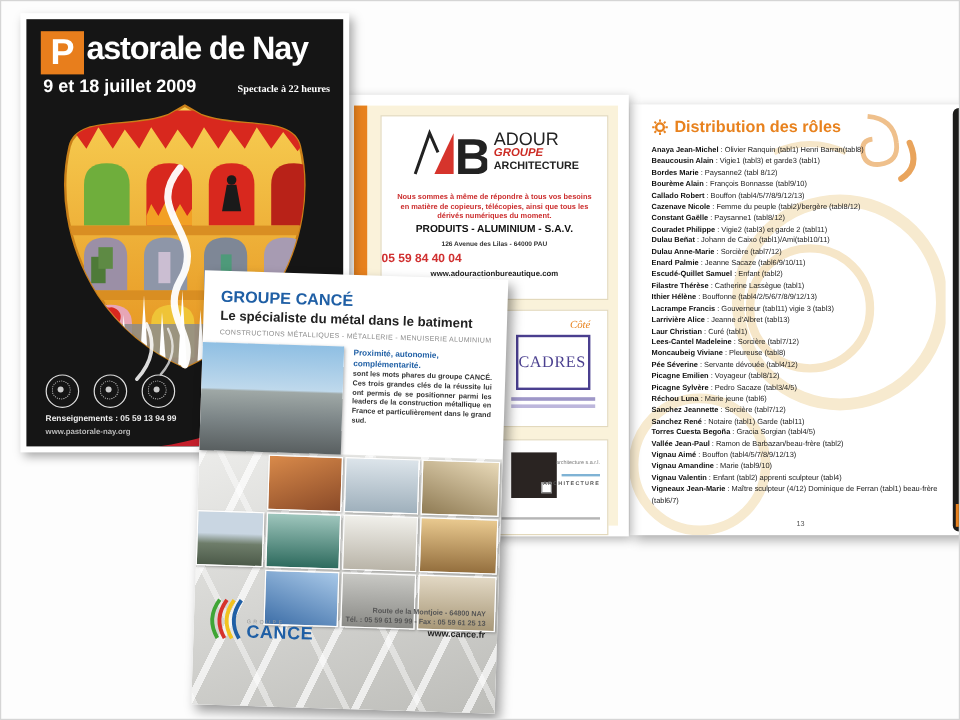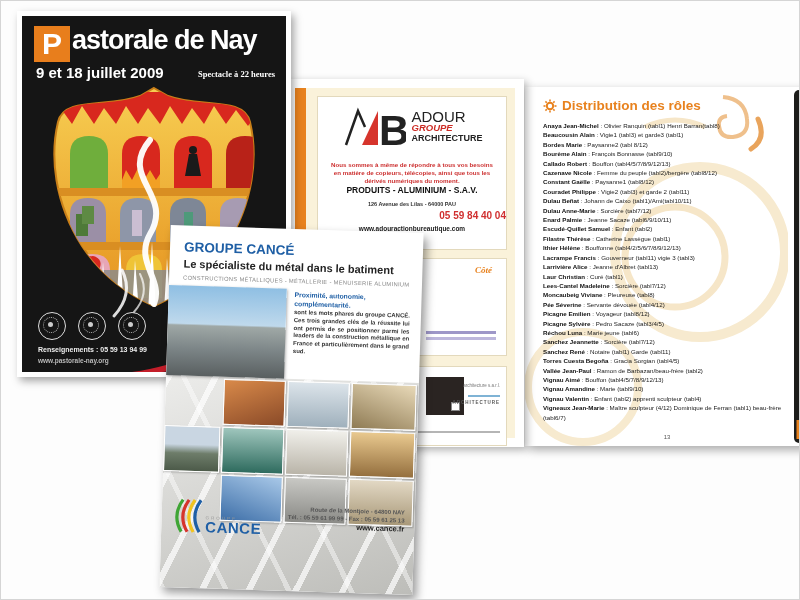--- a/index.html
+++ b/index.html
@@ -35,23 +35,23 @@
   #ab-box{left:22px;top:8px;right:8px;height:154px;}
   .ab-logo-row{position:absolute;left:0;right:0;top:8px;display:flex;justify-content:center;align-items:center;gap:6px;}
   .ab-names div{line-height:11px;}
   .ab-n1{font-size:15px;font-weight:normal;color:#222;}
   .ab-n2{font-size:9.5px;font-weight:bold;font-style:italic;color:#CC2B24;}
   .ab-n3{font-size:9px;font-weight:bold;color:#222;}
   .ab-pitch{position:absolute;left:10px;right:10px;top:64px;text-align:center;font-size:6.2px;font-weight:bold;
             color:#CC3030;line-height:8px;}
   .ab-products{position:absolute;left:0;right:0;top:88px;text-align:center;font-size:8.5px;font-weight:bold;color:#111;}
   .ab-addr{position:absolute;left:0;right:0;top:104px;text-align:center;font-size:5.5px;font-weight:bold;color:#333;}
-  .ab-phone{position:absolute;left:0;right:0;top:113px;text-align:right;font-size:10px;font-weight:bold;color:#D03030;}
+  .ab-phone{position:absolute;left:0;right:0;top:113px;text-align:left;font-size:10px;font-weight:bold;color:#D03030;}
   .ab-site{position:absolute;left:0;right:0;top:128px;text-align:center;font-size:6.5px;font-weight:bold;color:#222;}
-  #cadres-box{right:8px;top:170px;width:92px;height:98px;text-align:left;font-weight:bold;}
+  #cadres-box{right:8px;top:170px;width:92px;height:98px;text-align:left;}
   .cadres-script{position:absolute;right:14px;top:6px;font-family:"Liberation Serif",serif;font-style:italic;
                  font-size:9px;color:#E8821E;}
   .cadres-frame{position:absolute;left:14px;top:20px;right:14px;height:42px;border:2px solid #4A3F8F;
                 font-family:"Liberation Serif",serif;font-size:13.5px;color:#4A3F8F;line-height:42px;letter-spacing:.5px;}
   .cadres-l1,.cadres-l2{position:absolute;left:10px;right:10px;height:2.5px;background:#9E97C8;}
   .cadres-l1{top:72px;} .cadres-l2{top:78px;background:#BDB7DC;}
   #arch-box{right:8px;top:278px;width:100px;height:80px;}
   .arch-photo{position:absolute;left:18px;top:10px;width:38px;height:38px;background:#2A2422;}
   .arch-photo .w{position:absolute;right:4px;bottom:4px;width:9px;height:9px;background:#fff;border:1px solid #888;box-sizing:border-box;}
   .arch-firm{position:absolute;right:6px;top:16px;font-size:4.5px;color:#777;}
@@ -212,20 +212,21 @@
         </div>
         <div class="ab-pitch">Nous sommes à même de répondre à tous vos besoins en matière de copieurs, télécopies, ainsi que tous les dérivés numériques du moment.</div>
         <div class="ab-products">PRODUITS - ALUMINIUM - S.A.V.</div>
         <div class="ab-addr">126 Avenue des Lilas - 64000 PAU</div>
         <div class="ab-phone">05 59 84 40 04</div>
         <div class="ab-site">www.adouractionbureautique.com</div>
       </div>
 
       <div id="cadres-box" class="ad-box">
         <div class="cadres-script">Côté</div>
+        <div class="cadres-frame">CADRES</div>
         <div class="cadres-l1"></div>
         <div class="cadres-l2"></div>
       </div>
 
       <div id="arch-box" class="ad-box">
         <div class="arch-photo">
             <div class="w"></div>
           </div>
         <div class="arch-firm">architecture s.a.r.l.</div>
         <div class="arch-line"></div>

